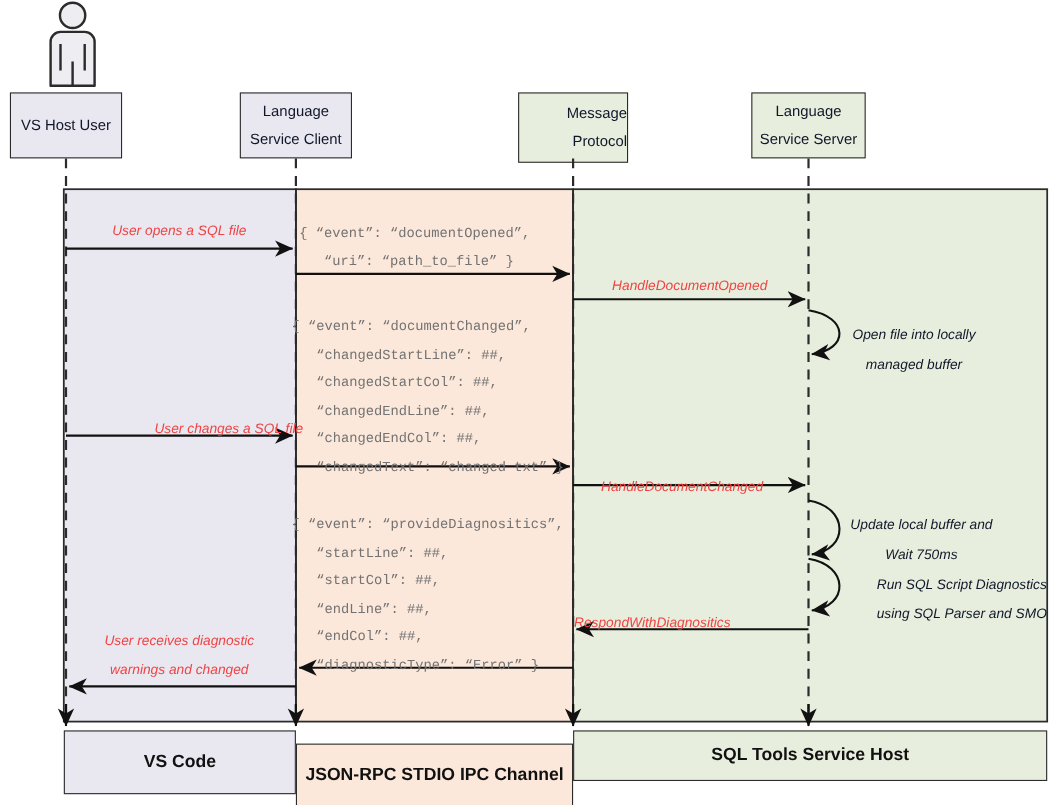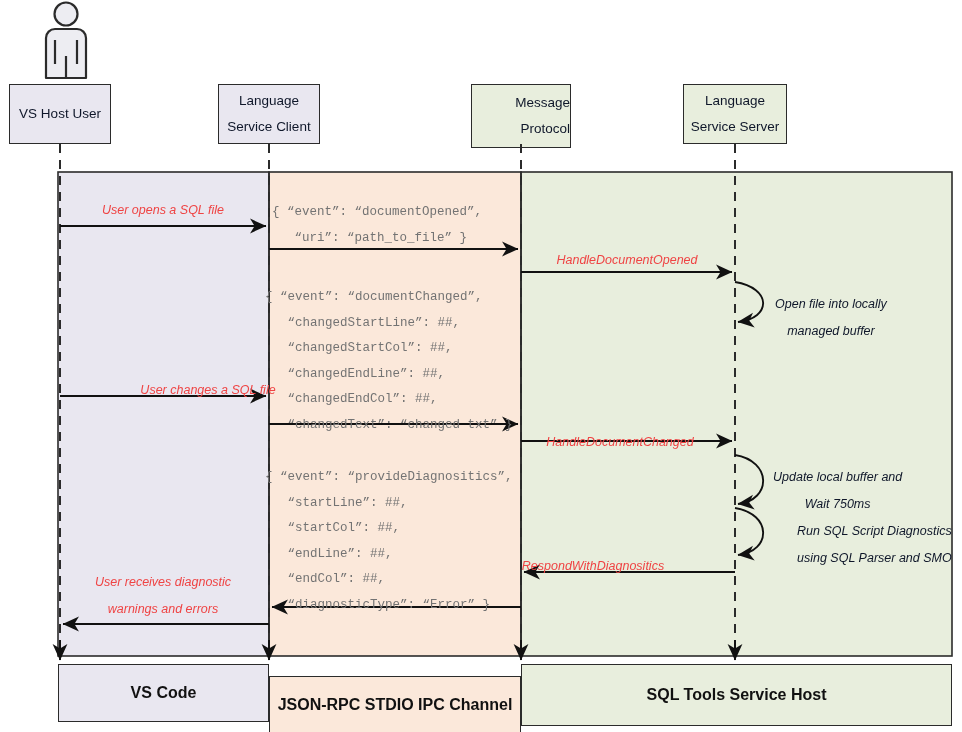--- a/index.html
+++ b/index.html
@@ -138,21 +138,21 @@
 
   <div class="alabel c" style="left:627px; top:253px;">HandleDocumentOpened</div>
 
   <div class="alabel c" style="left:173px; top:383px;margin-left:35px;">User changes a SQL file</div>
 
   <div class="alabel c" style="left:620px; top:435px;">HandleDocumentChanged</div>
 
   <div class="alabel c" style="left:593px; top:559px;">RespondWithDiagnositics</div>
 
   <div class="alabel c" style="left:163px; top:575px;">User receives diagnostic</div>
-  <div class="alabel c" style="left:163px; top:602px;">warnings and errors</div>
+  <div class="alabel c" style="left:163px; top:602px;">warnings and changed</div>
 
   <div class="json" style="left:272px; top:200px;">{ “event”: “documentOpened”,
    “uri”: “path_to_file” }</div>
 
   <div class="json" style="left:265px; top:285px;">{ “event”: “documentChanged”,
    “changedStartLine”: ##,
    “changedStartCol”: ##,
    “changedEndLine”: ##,
    “changedEndCol”: ##,
    “changedText”: “changed txt” }</div>
@@ -178,17 +178,17 @@
     <div>Run SQL Script Diagnostics</div>
     <div>using SQL Parser and SMO</div>
   </div>
 
   <div class="foot lav" style="left:58px;  top:664px; width:211px; height:58px;">
     <span>VS Code</span>
   </div>
   <div class="foot peach" style="left:269px; top:664px; width:252px; height:58px;">
     <span>JSON-RPC STDIO IPC Channel</span>
   </div>
-  <div class="foot grn" style="left:521px; top:664px; width:431px; height:62px;">
+  <div class="foot grn" style="left:521px; top:664px; width:431px; height:46px;">
     <span>SQL Tools Service Host</span>
   </div>
 
 </div>
 
 </body></html>

